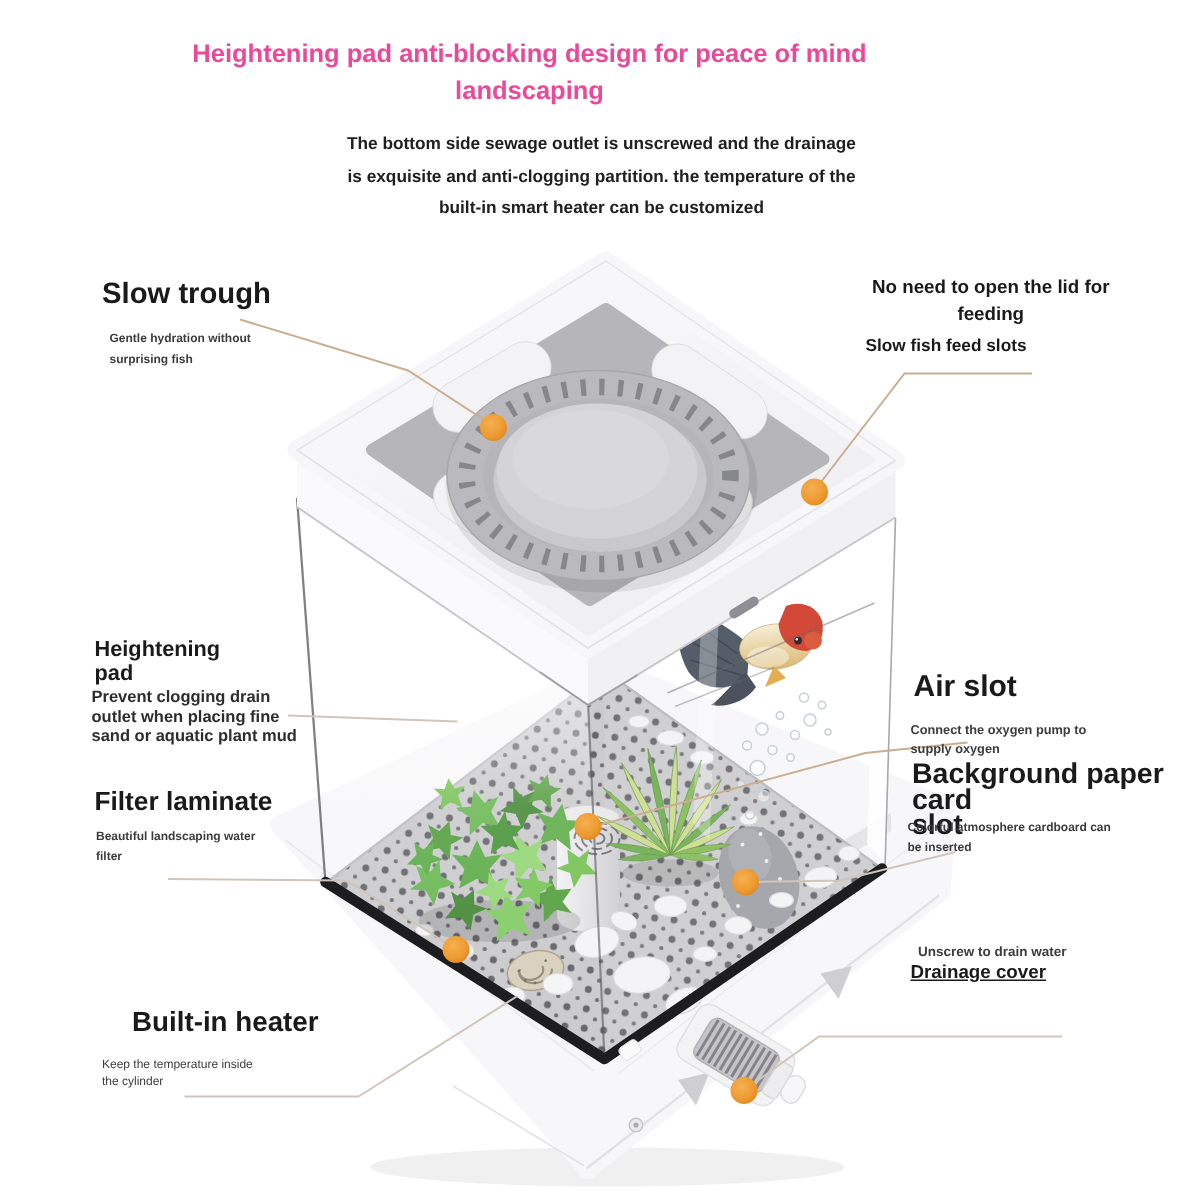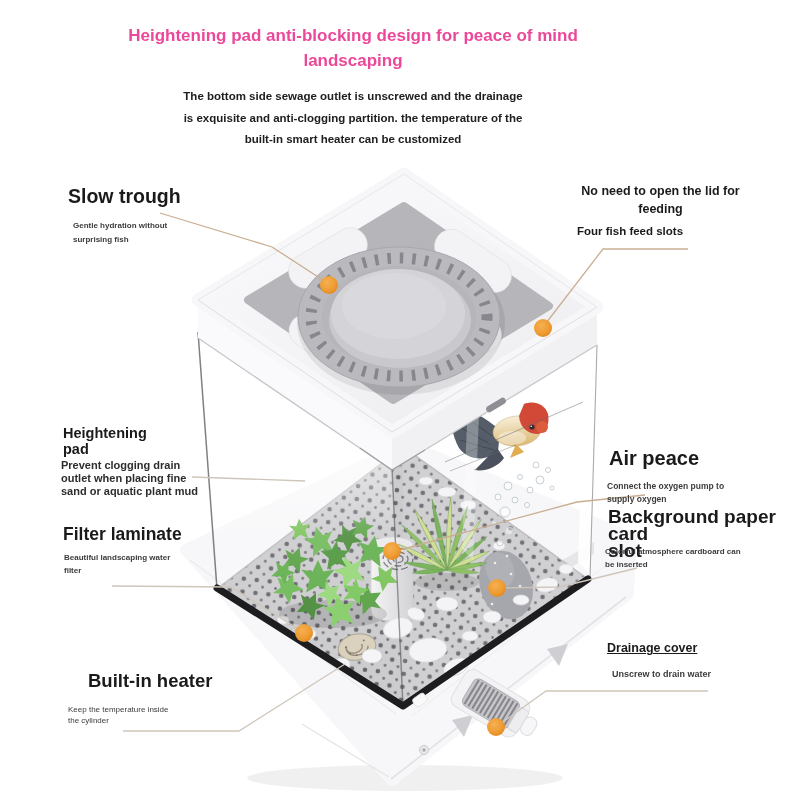--- a/index.html
+++ b/index.html
@@ -285,35 +285,35 @@
     <circle class="dot" cx="304" cy="633" r="9"></circle>
     <circle class="dot" cx="392" cy="551" r="9"></circle>
     <circle class="dot" cx="497" cy="588" r="9"></circle>
     <circle class="dot" cx="496" cy="727" r="9"></circle>
   </g>
 </svg>
 
 <header>
   <h1 class="abs pre hdr-title" style="left:0;top:23px;width:706px;font-size:17px;line-height:25px;margin:0;">Heightening pad anti-blocking design for peace of mind
 landscaping</h1>
-  <p class="abs pre hdr-sub" style="left:0;top:86px;width:706px;font-size:11.5px;line-height:21.5px;margin:0;">The bottom side sewage outlet is unscrewed and the drainage
+  <p class="abs pre hdr-sub" style="left:0;top:86px;width:706px;font-size:11.5px;line-height:21.5px;margin:0;padding-left:48px;">The bottom side sewage outlet is unscrewed and the drainage
 is exquisite and anti-clogging partition. the temperature of the
 built-in smart heater can be customized</p>
 </header>
 
 <div>
   <div class="abs ttl" style="left:68px;top:185px;font-size:19.5px;">Slow trough</div>
   <div class="abs dsc pre" style="left:73px;top:219px;font-size:8px;line-height:14px;">Gentle hydration without
 surprising fish</div>
 </div>
 
 <div>
   <div class="abs ttl pre" style="left:568px;top:182px;width:185px;font-size:12.5px;line-height:18px;text-align:center;">No need to open the lid for
 feeding</div>
-  <div class="abs ttl" style="left:577px;top:225px;font-size:11.5px;">Four fish feed slots</div>
+  <div class="abs ttl" style="left:577px;top:225px;font-size:11.5px;">Slow fish feed slots</div>
 </div>
 
 <div>
   <div class="abs ttl pre" style="left:63px;top:425px;font-size:14.5px;line-height:16px;">Heightening
 pad</div>
   <div class="abs dsc pre" style="left:61px;top:459px;font-size:11px;line-height:13.2px;color:#2d2d2e;">Prevent clogging drain
 outlet when placing fine
 sand or aquatic plant mud</div>
 </div>
 
@@ -323,28 +323,28 @@
 filter</div>
 </div>
 
 <div>
   <div class="abs ttl" style="left:88px;top:670px;font-size:18.5px;">Built-in heater</div>
   <div class="abs dsc pre" style="left:68px;top:704px;font-size:8px;line-height:11px;font-weight:400;">Keep the temperature inside
 the cylinder</div>
 </div>
 
 <div>
-  <div class="abs ttl" style="left:609px;top:447px;font-size:20px;">Air peace</div>
+  <div class="abs ttl" style="left:609px;top:447px;font-size:20px;">Air slot</div>
   <div class="abs dsc pre" style="left:607px;top:480px;font-size:8.5px;line-height:12.5px;">Connect the oxygen pump to
 supply oxygen</div>
 </div>
 
 <div>
   <div class="abs ttl pre" style="left:608px;top:508px;font-size:19px;line-height:17px;">Background paper card
 slot</div>
   <div class="abs dsc pre" style="left:605px;top:546px;font-size:8px;line-height:12.5px;">Colorful atmosphere cardboard can
 be inserted</div>
 </div>
 
 <div>
   <div class="abs ttl" style="left:607px;top:641px;font-size:12.5px;text-decoration:underline;">Drainage cover</div>
-  <div class="abs dsc" style="left:612px;top:669px;font-size:9px;font-weight:700;">Unscrew to drain water</div>
+  <div class="abs dsc" style="left:612px;top:629px;font-size:9px;font-weight:700;">Unscrew to drain water</div>
 </div>
 
 </body></html>

